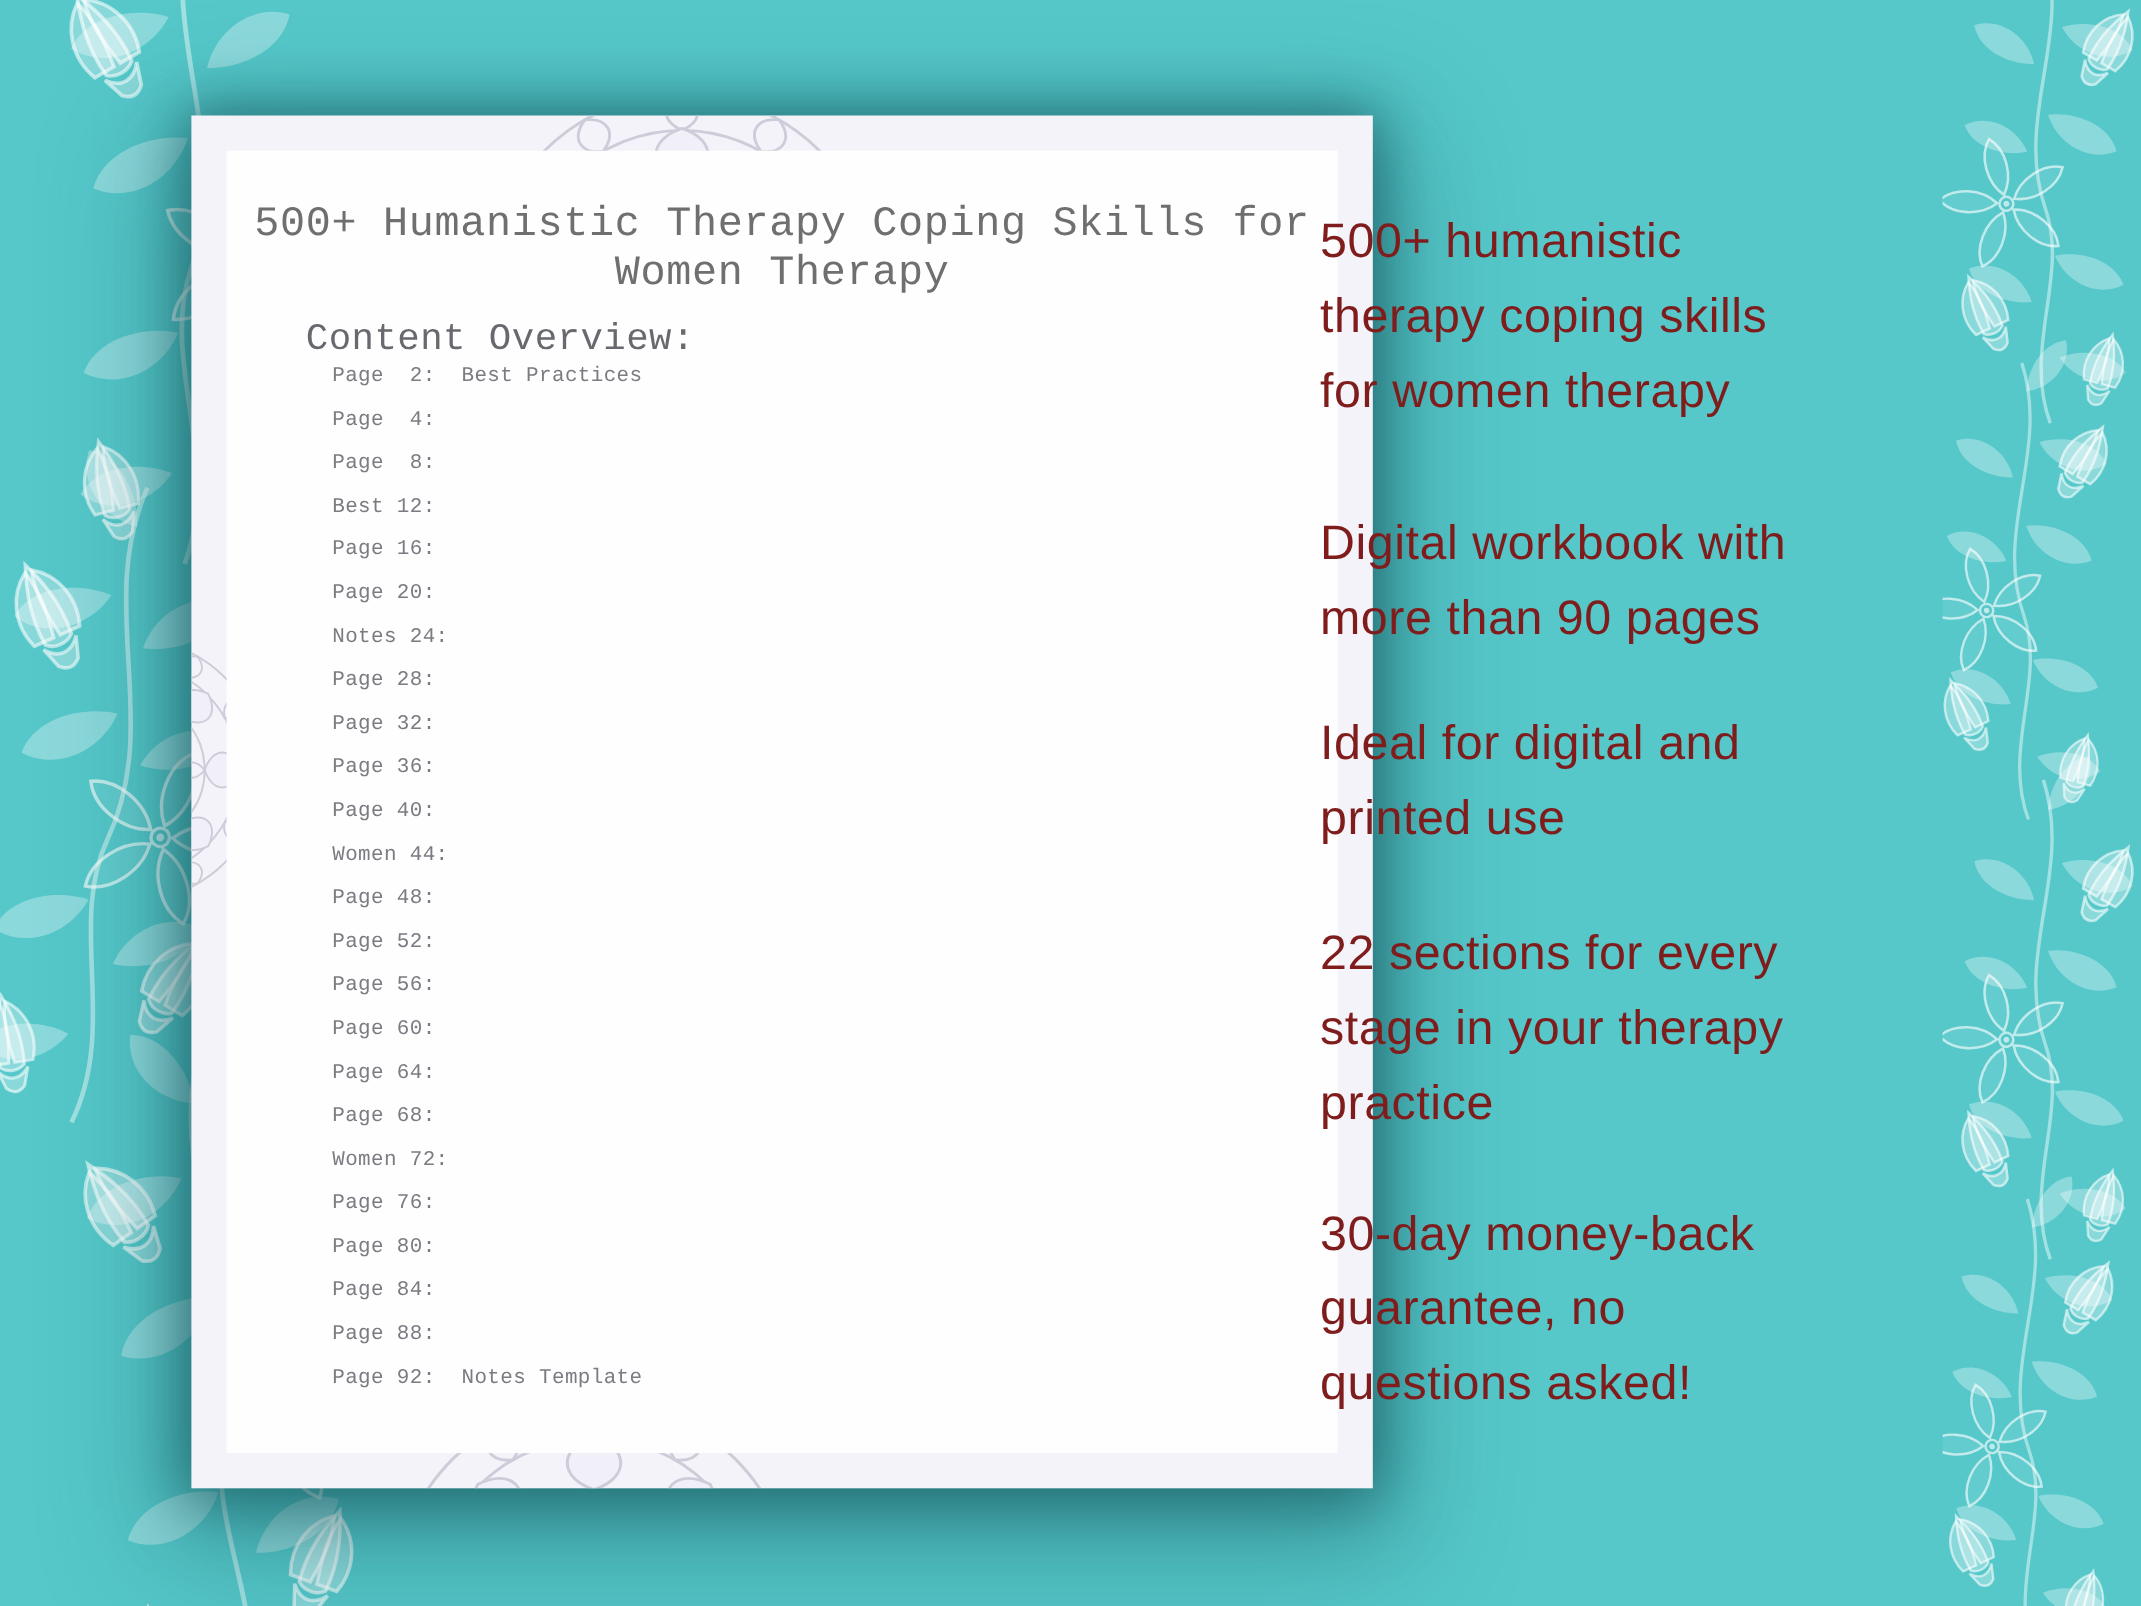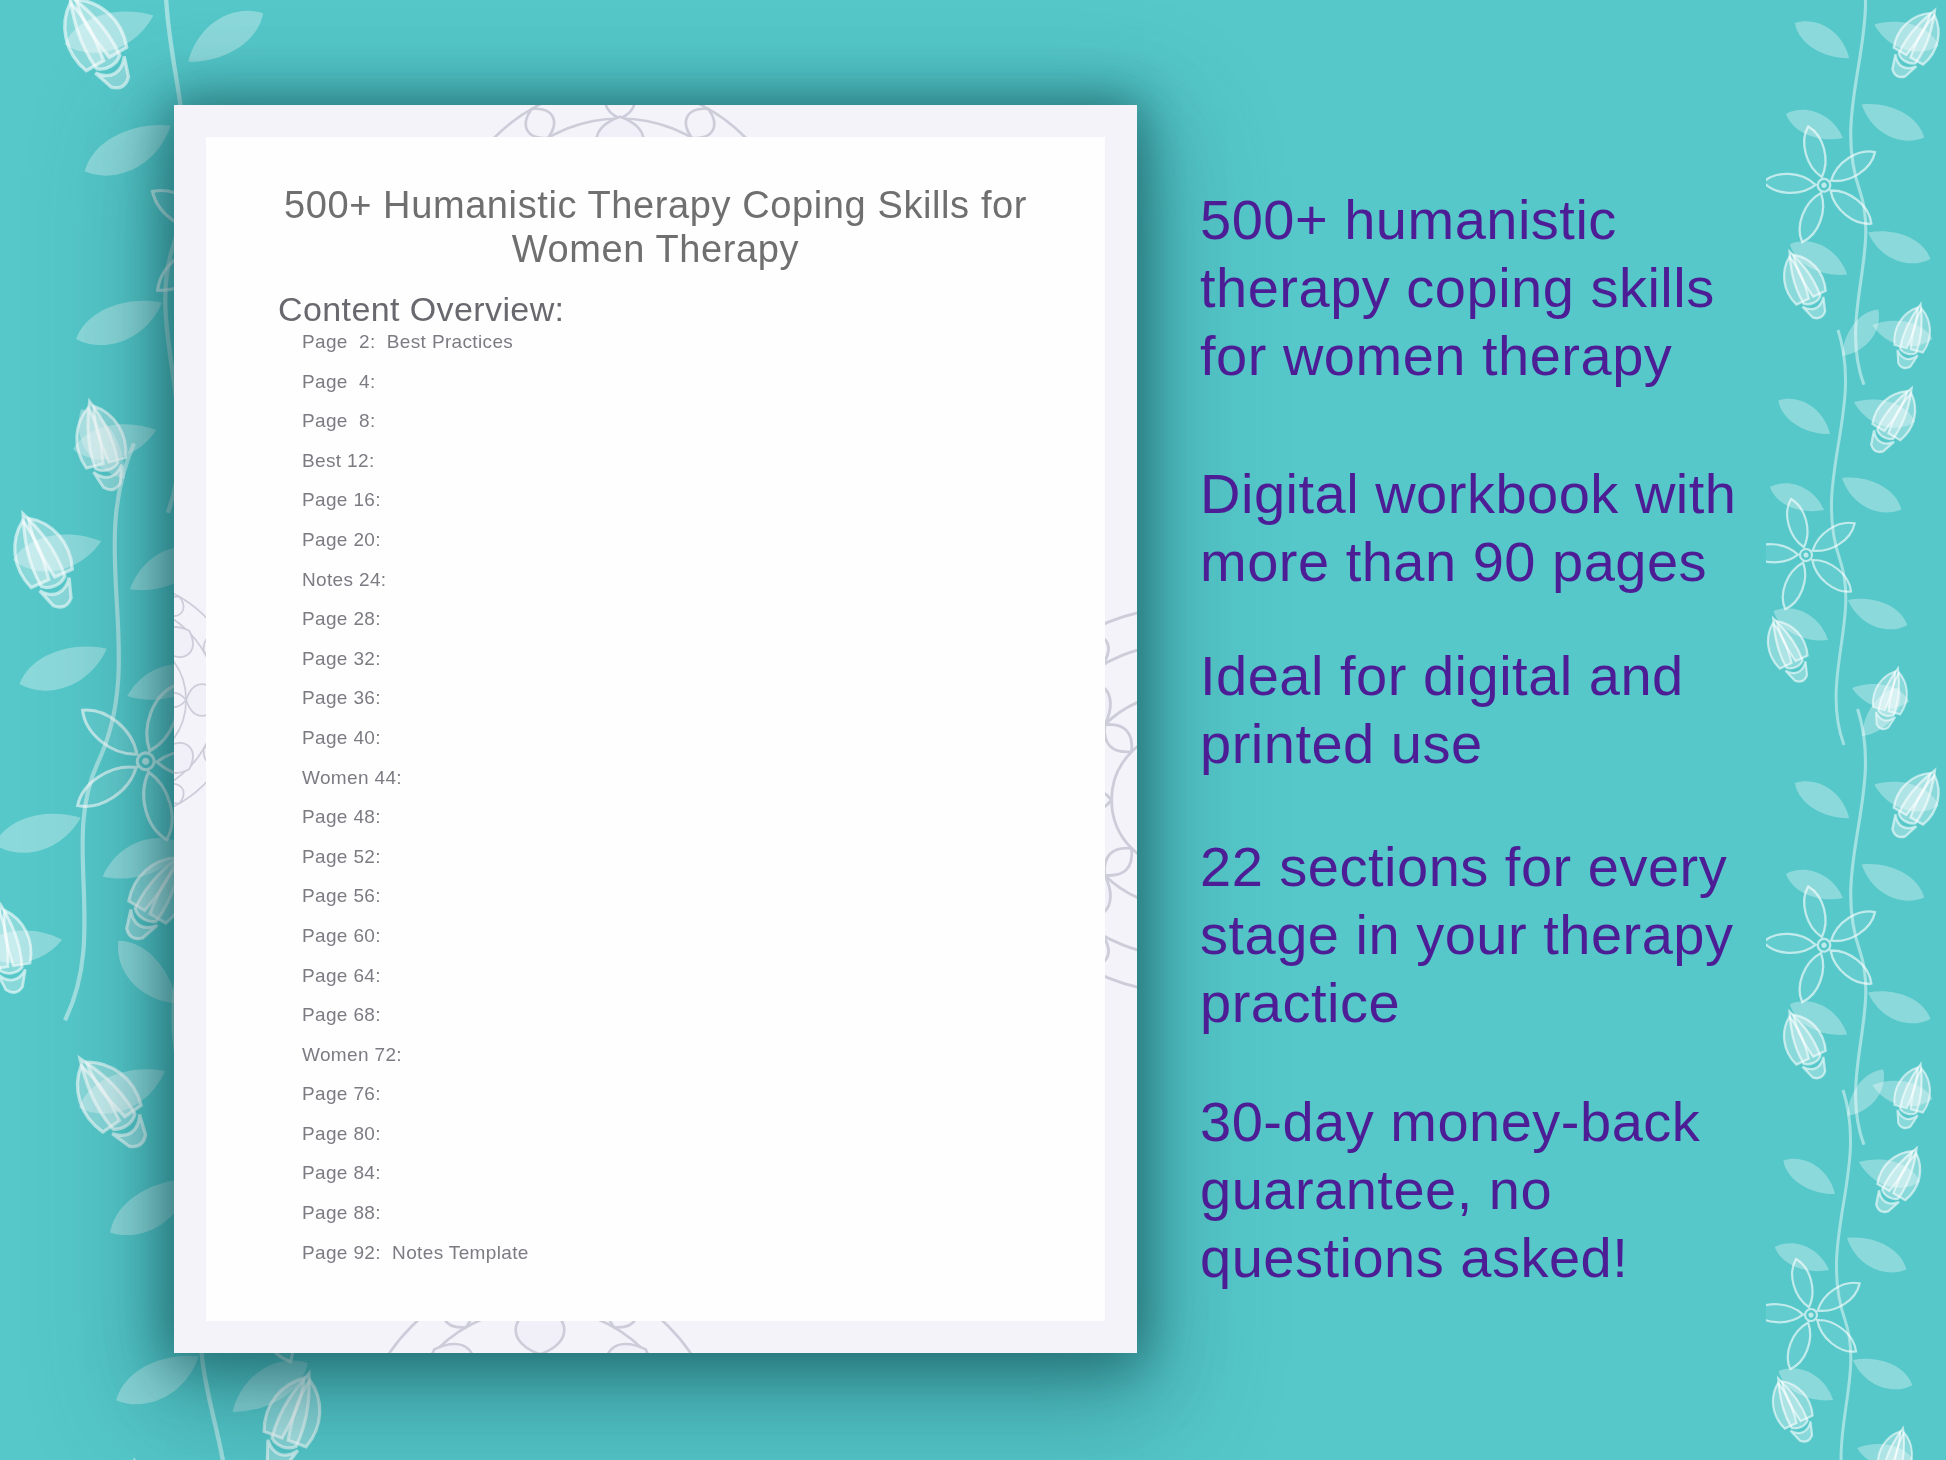--- a/index.html
+++ b/index.html
@@ -6,25 +6,26 @@
   .canvas{
     position:relative;width:1946px;height:1460px;overflow:hidden;
     background:#56c8ca;font-family:"Liberation Sans",sans-serif;
   }
   
   .vine{position:absolute;top:0;height:1460px;}
   .vine-left{left:0;width:350px;}
   .vine-right{right:0;width:180px;}
   
   .card{
-    position:absolute;left:174px;top:105px;width:963px;height:1248px;
+    position:absolute;left:174px;top:105px;width:1074px;height:1248px;
     background:#f5f3fa;overflow:hidden;
     box-shadow:0 12px 55px 8px rgba(16,76,82,.50),
                0 40px 110px 28px rgba(16,76,82,.28),
                0 -8px 40px 2px rgba(16,76,82,.30);
+    font-family:Liberation Mono, monospace;
   }
   .mandalas{position:absolute;left:0;top:0;z-index:1;}
   .page{
     position:absolute;left:32px;top:32px;right:32px;bottom:32px;
     background:#fffeff;z-index:2;
   }
   .doc-title{
     position:absolute;left:0;right:0;top:46px;margin:0;
     text-align:center;font-size:38px;line-height:44px;font-weight:400;
     color:#6f6f6f;letter-spacing:.6px;white-space:pre-line;
@@ -34,22 +35,22 @@
     font-size:34px;color:#68686e;letter-spacing:.4px;
   }
   .toc{position:absolute;left:96px;top:185px;}
   .toc-row{
     font-size:19px;line-height:39.6px;color:#7b7b82;
     letter-spacing:.35px;white-space:pre;
   }
   
   .bullets{position:absolute;left:1200px;top:186px;width:630px;z-index:3;}
   .bullets p{
-    margin:0;color:#4c1d95;font-weight:300;
-    font-size:56px;line-height:68px;letter-spacing:.5px;white-space:pre-line;
+    margin:0;color:#7f1d1d;font-weight:300;
+    font-size:44px;line-height:68px;letter-spacing:.5px;white-space:pre-line;
   }
   .bullets p:nth-of-type(1){margin-bottom:70px;}
   .bullets p:nth-of-type(2){margin-bottom:46px;}
   .bullets p:nth-of-type(3){margin-bottom:55px;}
   .bullets p:nth-of-type(4){margin-bottom:51px;}
 </style>
 </head>
 <body>
 
 <svg width="0" height="0" style="position:absolute" aria-hidden="true">

